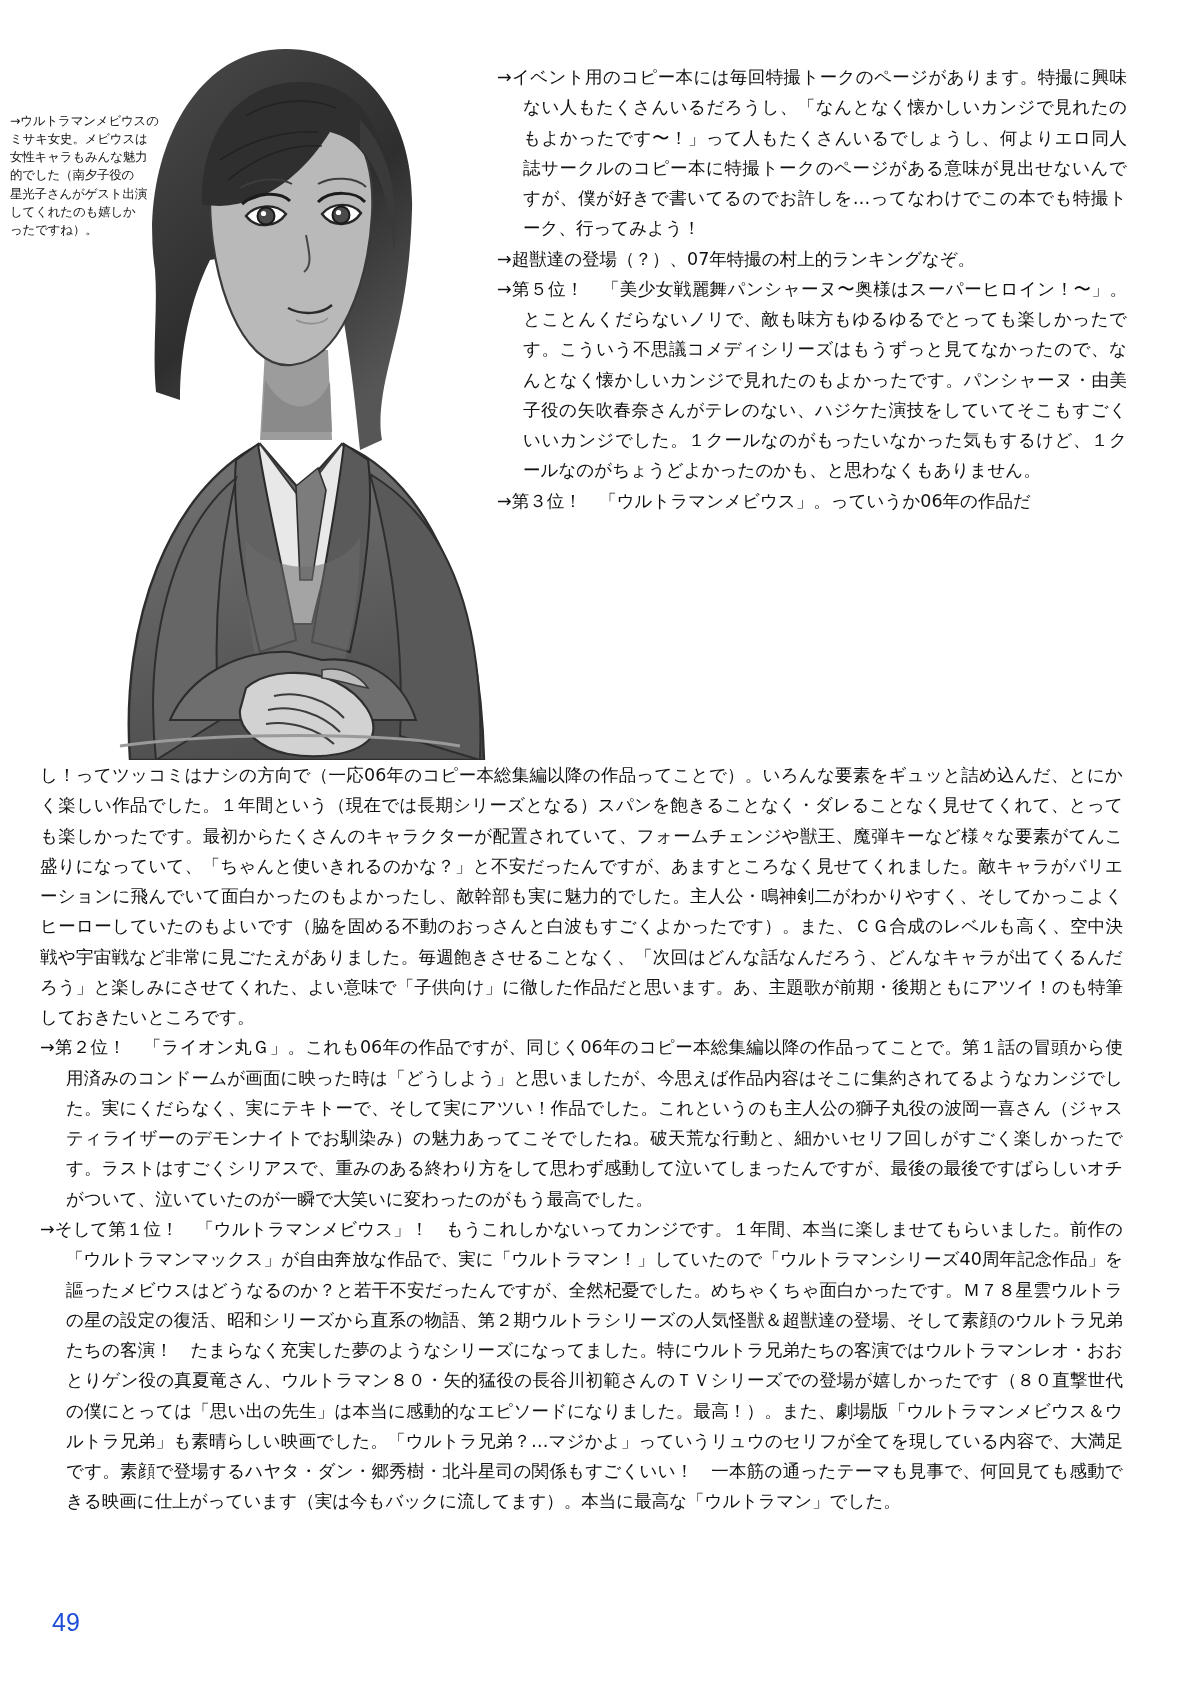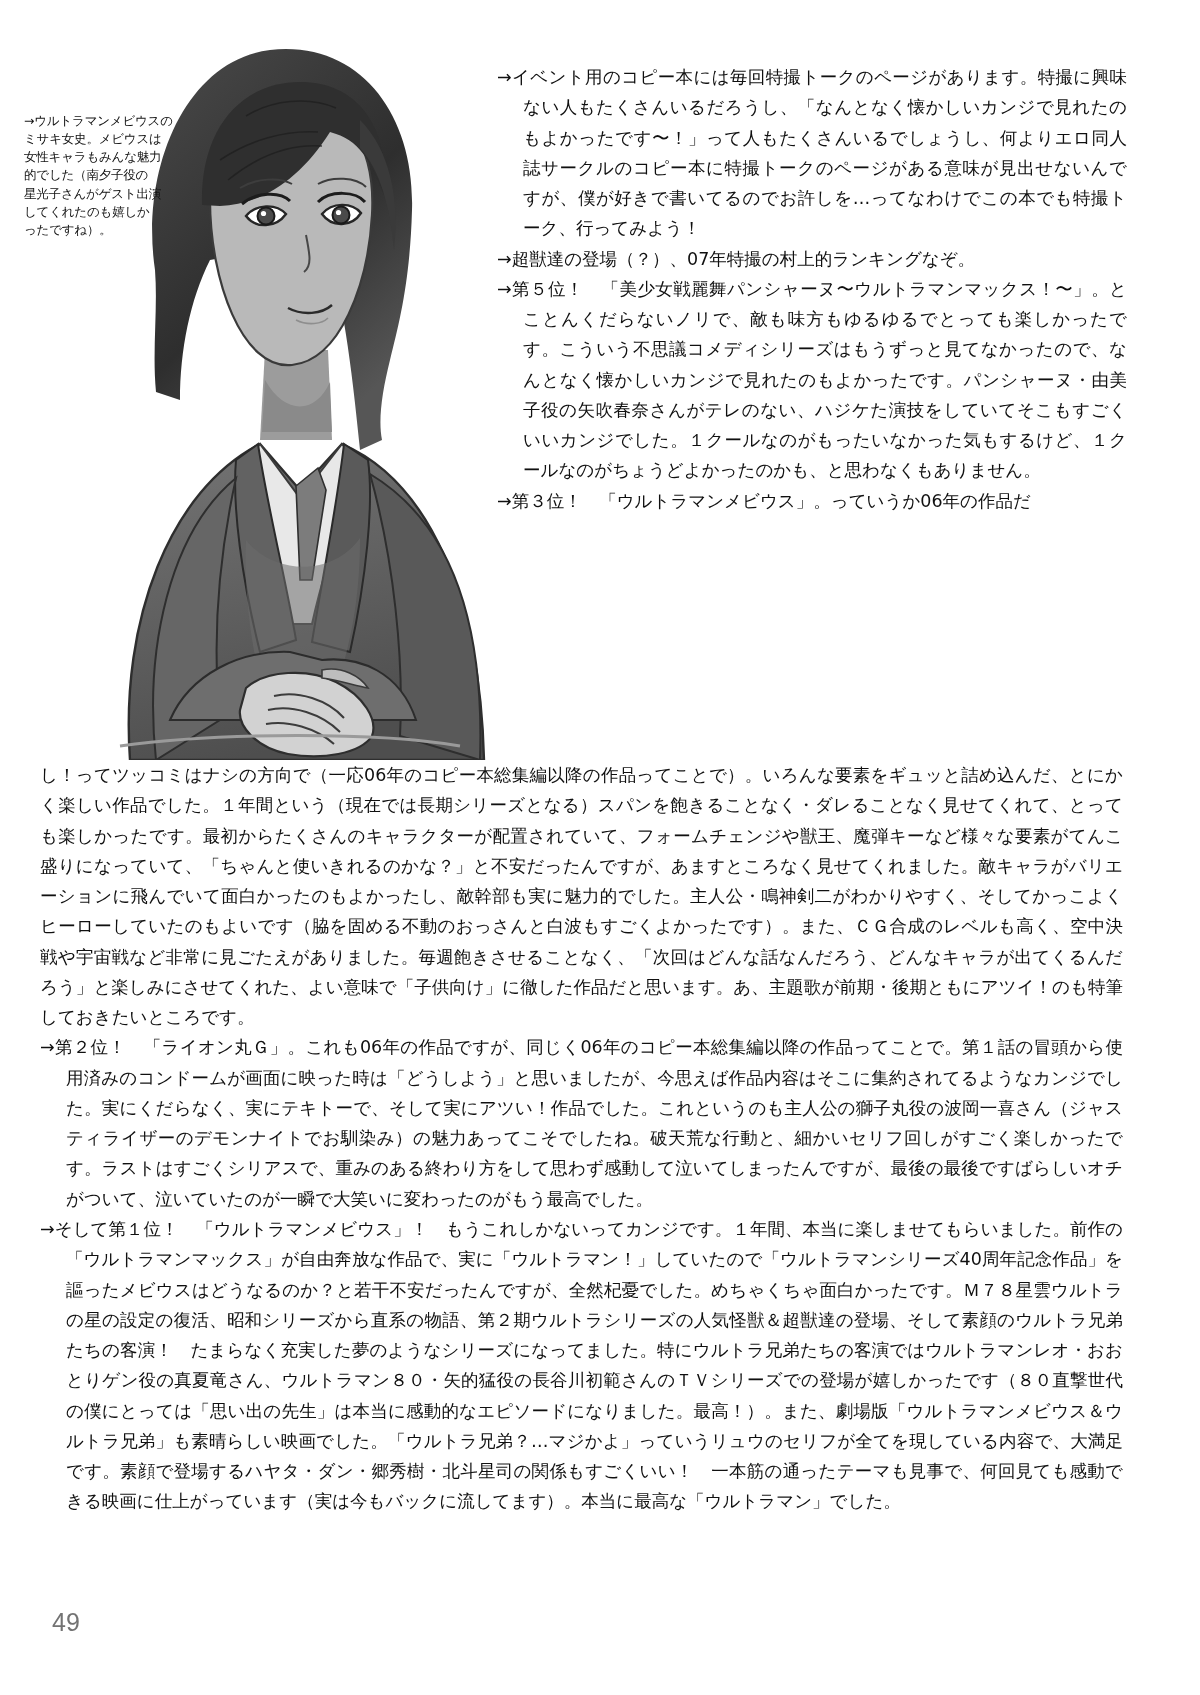--- a/index.html
+++ b/index.html
@@ -22,21 +22,21 @@
     left: 60px;
     top: 20px;
     width: 440px;
     height: 740px;
   }
   .illo svg { display: block; }
 
   
   .caption {
     position: absolute;
-    left: 24px;
+    left: 10px;
     top: 112px;
     width: 175px;
     font-size: 12.5px;
     line-height: 1.45;
     color: #111;
     letter-spacing: -0.2px;
   }
 
   
   .right-col {
@@ -78,21 +78,21 @@
     padding-left: 26px;
     text-indent: -26px;
   }
 
   
   .page-number {
     position: absolute;
     left: 52px;
     top: 1608px;
     font-size: 25px;
-    color: #737373;
+    color: #1d4ed8;
     font-family: "Liberation Sans", sans-serif;
   }
 </style>
 </head>
 <body>
 
 <div class="page">
 
   <div class="illo">
     <svg width="440" height="740" viewBox="0 0 440 740" xmlns="http://www.w3.org/2000/svg">
@@ -180,21 +180,21 @@
 ミサキ女史。メビウスは
 女性キャラもみんな魅力
 的でした（南夕子役の
 星光子さんがゲスト出演
 してくれたのも嬉しか
 ったですね）。</div>
 
   <div class="right-col">
     <p class="ind">→イベント用のコピー本には毎回特撮トークのページがあります。特撮に興味ない人もたくさんいるだろうし、「なんとなく懐かしいカンジで見れたのもよかったです〜！」って人もたくさんいるでしょうし、何よりエロ同人誌サークルのコピー本に特撮トークのページがある意味が見出せないんですが、僕が好きで書いてるのでお許しを…ってなわけでこの本でも特撮トーク、行ってみよう！</p>
     <p class="ind">→超獣達の登場（？）、07年特撮の村上的ランキングなぞ。</p>
-    <p class="ind">→第５位！　「美少女戦麗舞パンシャーヌ〜ウルトラマンマックス！〜」。とことんくだらないノリで、敵も味方もゆるゆるでとっても楽しかったです。こういう不思議コメディシリーズはもうずっと見てなかったので、なんとなく懐かしいカンジで見れたのもよかったです。パンシャーヌ・由美子役の矢吹春奈さんがテレのない、ハジケた演技をしていてそこもすごくいいカンジでした。１クールなのがもったいなかった気もするけど、１クールなのがちょうどよかったのかも、と思わなくもありません。</p>
+    <p class="ind">→第５位！　「美少女戦麗舞パンシャーヌ〜奥様はスーパーヒロイン！〜」。とことんくだらないノリで、敵も味方もゆるゆるでとっても楽しかったです。こういう不思議コメディシリーズはもうずっと見てなかったので、なんとなく懐かしいカンジで見れたのもよかったです。パンシャーヌ・由美子役の矢吹春奈さんがテレのない、ハジケた演技をしていてそこもすごくいいカンジでした。１クールなのがもったいなかった気もするけど、１クールなのがちょうどよかったのかも、と思わなくもありません。</p>
     <p class="ind">→第３位！　「ウルトラマンメビウス」。っていうか06年の作品だ</p>
   </div>
 
   <div class="full-col">
     <p>し！ってツッコミはナシの方向で（一応06年のコピー本総集編以降の作品ってことで）。いろんな要素をギュッと詰め込んだ、とにかく楽しい作品でした。１年間という（現在では長期シリーズとなる）スパンを飽きることなく・ダレることなく見せてくれて、とっても楽しかったです。最初からたくさんのキャラクターが配置されていて、フォームチェンジや獣王、魔弾キーなど様々な要素がてんこ盛りになっていて、「ちゃんと使いきれるのかな？」と不安だったんですが、あますところなく見せてくれました。敵キャラがバリエーションに飛んでいて面白かったのもよかったし、敵幹部も実に魅力的でした。主人公・鳴神剣二がわかりやすく、そしてかっこよくヒーローしていたのもよいです（脇を固める不動のおっさんと白波もすごくよかったです）。また、ＣＧ合成のレベルも高く、空中決戦や宇宙戦など非常に見ごたえがありました。毎週飽きさせることなく、「次回はどんな話なんだろう、どんなキャラが出てくるんだろう」と楽しみにさせてくれた、よい意味で「子供向け」に徹した作品だと思います。あ、主題歌が前期・後期ともにアツイ！のも特筆しておきたいところです。</p>
     <p class="ind">→第２位！　「ライオン丸Ｇ」。これも06年の作品ですが、同じく06年のコピー本総集編以降の作品ってことで。第１話の冒頭から使用済みのコンドームが画面に映った時は「どうしよう」と思いましたが、今思えば作品内容はそこに集約されてるようなカンジでした。実にくだらなく、実にテキトーで、そして実にアツい！作品でした。これというのも主人公の獅子丸役の波岡一喜さん（ジャスティライザーのデモンナイトでお馴染み）の魅力あってこそでしたね。破天荒な行動と、細かいセリフ回しがすごく楽しかったです。ラストはすごくシリアスで、重みのある終わり方をして思わず感動して泣いてしまったんですが、最後の最後ですばらしいオチがついて、泣いていたのが一瞬で大笑いに変わったのがもう最高でした。</p>
     <p class="ind">→そして第１位！　「ウルトラマンメビウス」！　もうこれしかないってカンジです。１年間、本当に楽しませてもらいました。前作の「ウルトラマンマックス」が自由奔放な作品で、実に「ウルトラマン！」していたので「ウルトラマンシリーズ40周年記念作品」を謳ったメビウスはどうなるのか？と若干不安だったんですが、全然杞憂でした。めちゃくちゃ面白かったです。Ｍ７８星雲ウルトラの星の設定の復活、昭和シリーズから直系の物語、第２期ウルトラシリーズの人気怪獣＆超獣達の登場、そして素顔のウルトラ兄弟たちの客演！　たまらなく充実した夢のようなシリーズになってました。特にウルトラ兄弟たちの客演ではウルトラマンレオ・おおとりゲン役の真夏竜さん、ウルトラマン８０・矢的猛役の長谷川初範さんのＴＶシリーズでの登場が嬉しかったです（８０直撃世代の僕にとっては「思い出の先生」は本当に感動的なエピソードになりました。最高！）。また、劇場版「ウルトラマンメビウス＆ウルトラ兄弟」も素晴らしい映画でした。「ウルトラ兄弟？…マジかよ」っていうリュウのセリフが全てを現している内容で、大満足です。素顔で登場するハヤタ・ダン・郷秀樹・北斗星司の関係もすごくいい！　一本筋の通ったテーマも見事で、何回見ても感動できる映画に仕上がっています（実は今もバックに流してます）。本当に最高な「ウルトラマン」でした。</p>
   </div>
 
   <div class="page-number">49</div>

